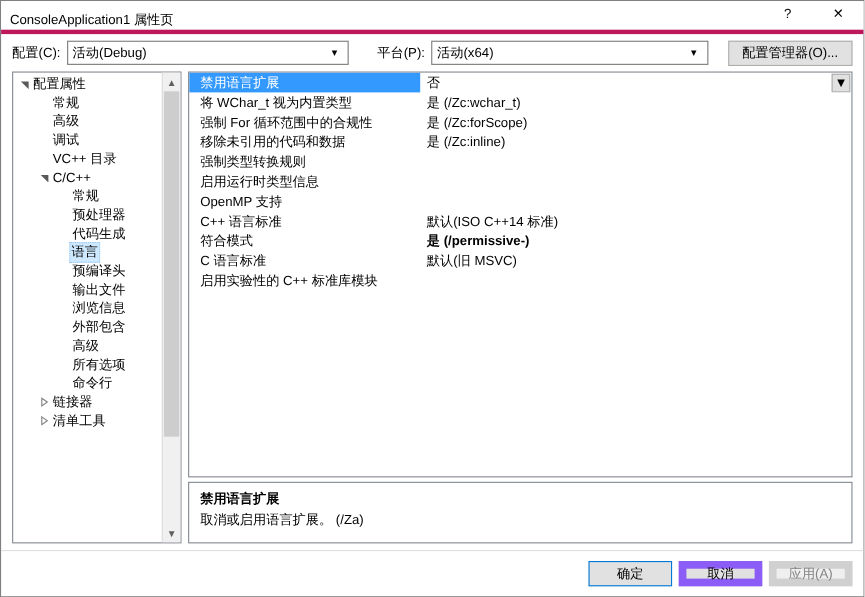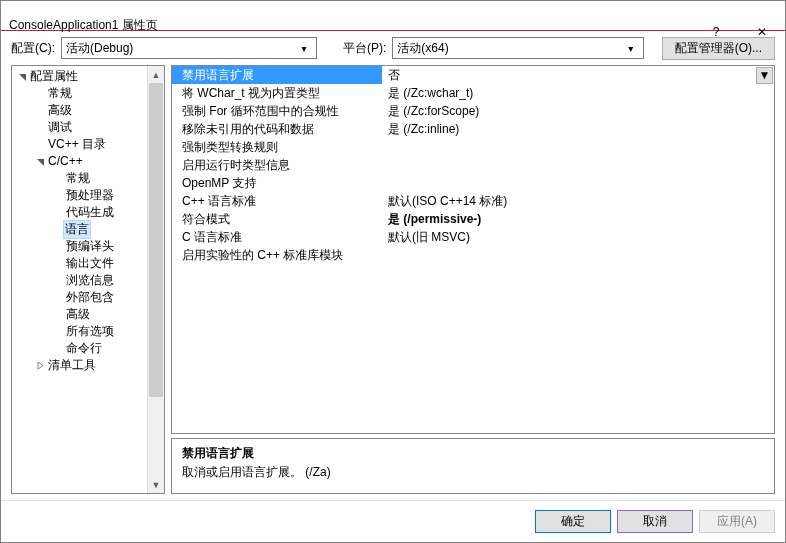--- a/index.html
+++ b/index.html
@@ -1,18 +1,18 @@
 <!DOCTYPE html>
 <html><head>
 <meta charset="utf-8">
 <style>
   * { box-sizing: border-box; margin: 0; padding: 0; font-family: "Microsoft YaHei", "Segoe UI", Tahoma, sans-serif; font-size: 12px; }
   html, body { width: 786px; height: 543px; background: #fff; overflow: hidden; }
   .window { width: 786px; height: 543px; border: 1px solid #808080; display: flex; flex-direction: column; background: #fff; }
-  .titlebar { height: 30px; display: flex; align-items: flex-start; padding: 16px 0 0 8px; background: #fff; border-bottom: 1px solid #be185d; }
+  .titlebar { height: 30px; display: flex; align-items: flex-end; padding: 0 0 0 8px; background: #fff; border-bottom: 4px solid #be185d; }
   .titlebar .title { flex: 1; color: #000; }
   .titlebar .btn { width: 46px; height: 30px; display: flex; align-items: center; justify-content: center; color: #000; }
   .config-row { height: 34px; display: flex; align-items: center; padding: 6px 10px; gap: 6px; }
   .config-row label { color: #000; white-space: nowrap; }
   .select { height: 22px; border: 1px solid #7a7a7a; background: #fff; display: flex; align-items: center; padding: 0 4px; position: relative; }
   .select .val { flex: 1; overflow: hidden; white-space: nowrap; }
   .select .arrow { width: 16px; text-align: center; color: #000; font-size: 10px; }
   .btn-std { height: 23px; border: 1px solid #adadad; background: #e1e1e1; padding: 0 12px; display: flex; align-items: center; justify-content: center; white-space: nowrap; }
   .content { flex: 1; display: flex; padding: 0 10px 6px 10px; gap: 6px; min-height: 0; }
   .tree-pane { width: 154px; border: 1px solid #828790; display: flex; flex-direction: column; background: #fff; }
@@ -30,21 +30,21 @@
   .right-pane { flex: 1; display: flex; flex-direction: column; gap: 4px; min-height: 0; }
   .grid-pane { flex: 1; border: 1px solid #828790; background: #fff; display: flex; flex-direction: column; overflow: hidden; }
   .grid-row { display: flex; height: 18px; line-height: 18px; }
   .grid-row .c1 { width: 210px; padding-left: 10px; overflow: hidden; white-space: nowrap; }
   .grid-row .c2 { flex: 1; padding-left: 6px; overflow: hidden; white-space: nowrap; display: flex; align-items: center; }
   .grid-row.sel .c1 { background: #3399ff; color: #fff; }
   .grid-row .dd { margin-left: auto; width: 17px; height: 17px; border: 1px solid #adadad; background: #e1e1e1; display: flex; align-items: center; justify-content: center; font-size: 8px; margin-right: 1px; }
   .desc-pane { height: 56px; border: 1px solid #828790; background: #fff; padding: 6px 10px; }
   .desc-pane .d-title { font-weight: bold; margin-bottom: 2px; }
   .footer { height: 42px; display: flex; align-items: center; justify-content: flex-end; padding: 0 10px; gap: 6px; border-top: 1px solid #dfdfdf; }
-  .btn-footer { width: 76px; height: 23px; border: 1px solid #8b5cf6; background: #e1e1e1; display: flex; align-items: center; justify-content: center; }
+  .btn-footer { width: 76px; height: 23px; border: 7px solid #8b5cf6; background: #e1e1e1; display: flex; align-items: center; justify-content: center; }
   .btn-footer.default { border: 1px solid #0078d7; }
   .btn-footer.disabled { color: #838383; background: #efefef; border-color: #d0d0d0; }
   .bold { font-weight: bold; }
 </style>
 </head>
 <body>
 
 <div class="window">
   <div class="titlebar">
     <span class="title">ConsoleApplication1 属性页</span>
@@ -153,20 +153,28 @@
             <div class="tree-item" style="padding-left: 40px;">
               <span class="exp"></span>
               <span class="lbl">命令行</span>
             </div>
             <div class="tree-item" style="padding-left: 22px;">
               <span class="exp">
                 <svg viewBox="0 0 9 9">
                   <path d="M2 1 L7 4.5 L2 8 Z" fill="none" stroke="#808080" stroke-width="1"></path>
                 </svg>
               </span>
+              <span class="lbl">链接器</span>
+            </div>
+            <div class="tree-item" style="padding-left: 22px;">
+              <span class="exp">
+                <svg viewBox="0 0 9 9">
+                  <path d="M2 1 L7 4.5 L2 8 Z" fill="none" stroke="#808080" stroke-width="1"></path>
+                </svg>
+              </span>
               <span class="lbl">清单工具</span>
             </div>
           </div>
         <div class="tree-scroll">
           <div class="sbtn">▲</div>
           <div class="track">
               <div class="thumb"></div>
             </div>
           <div class="sbtn">▼</div>
         </div>

